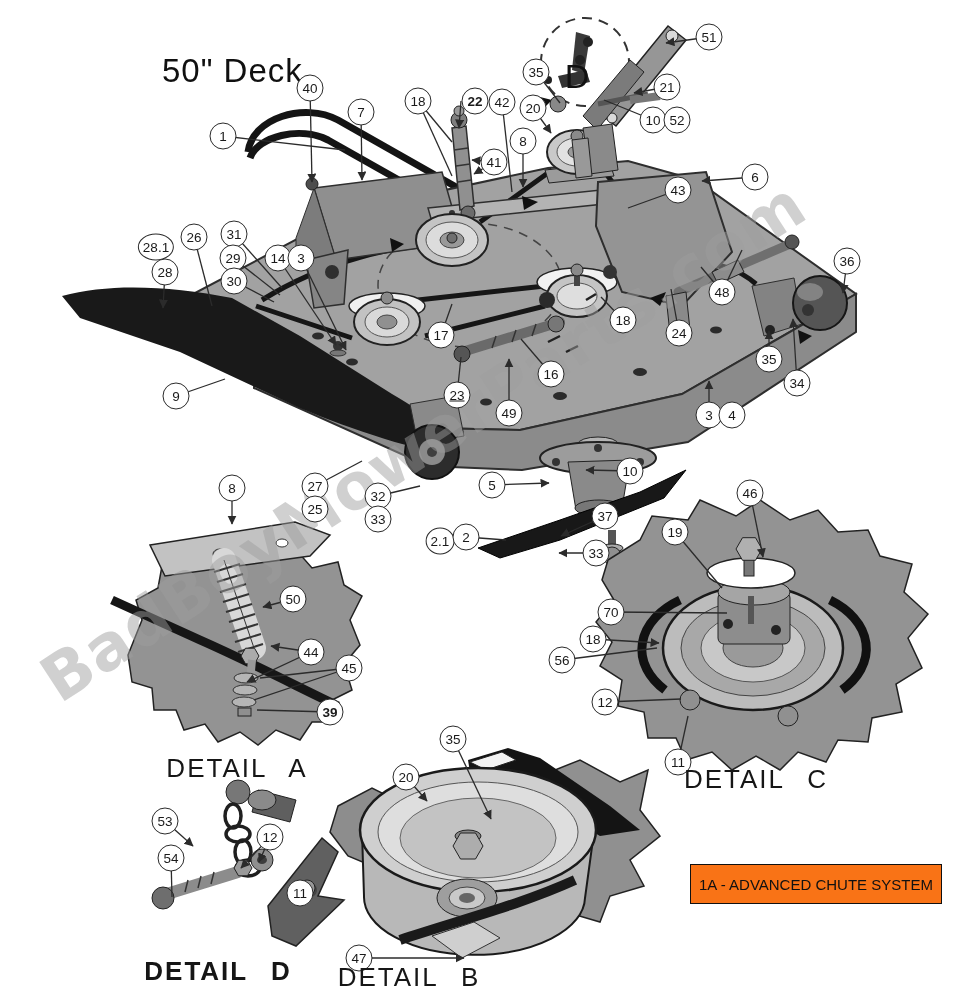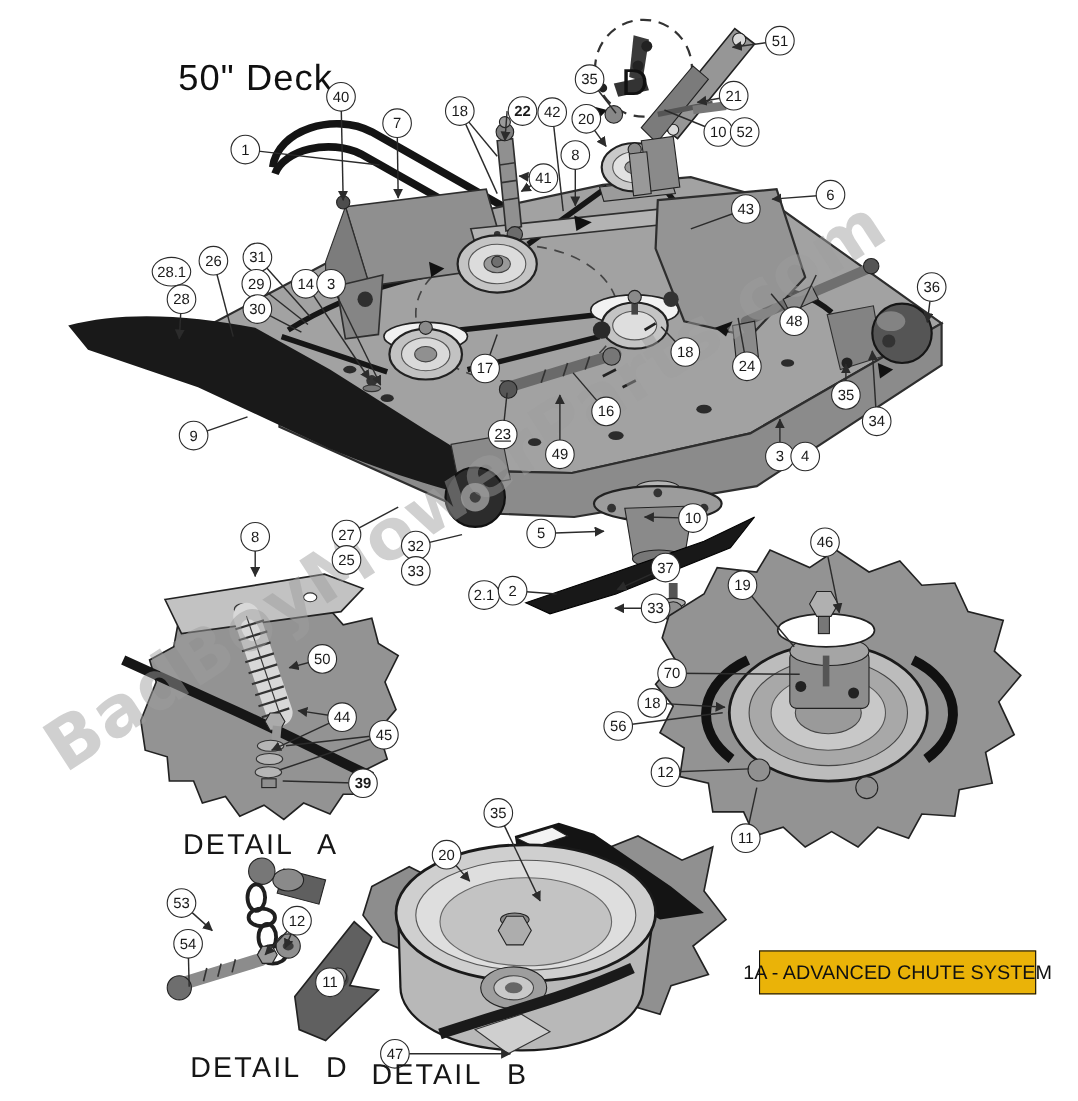--- a/index.html
+++ b/index.html
@@ -19,22 +19,22 @@
            background:#fff;display:flex;align-items:center;justify-content:center;
            font-size:13.5px;color:#1a1a1a;font-family:"Liberation Sans",sans-serif;}
   .detail-label{position:absolute;transform:translate(-50%,-50%);font-size:26px;
            color:#161616;letter-spacing:2px;word-spacing:14px;white-space:nowrap;
            font-family:"Liberation Sans",sans-serif;}
   .letter{position:absolute;transform:translate(-50%,-50%);font-size:34px;color:#111;
            font-family:"Liberation Sans",sans-serif;}
   #page-title{position:absolute;left:162px;top:52px;font-size:33px;color:#101010;
            letter-spacing:1px;z-index:6;}
   #note-box{position:absolute;left:690px;top:864px;width:250px;height:38px;border:1.5px solid #111;
-           background:#eab308;display:flex;align-items:center;justify-content:center;
-           font-size:18px;color:#111;z-index:10;white-space:nowrap;}
+           background:#f97316;display:flex;align-items:center;justify-content:center;
+           font-size:15px;color:#111;z-index:10;white-space:nowrap;}
 </style>
 </head>
 <body>
 
 <div id="canvas">
 
   <svg id="illustration" width="980" height="1001" viewBox="0 0 980 1001">
 
     <g>
 
@@ -388,18 +388,19 @@
       <div class="callout" style="left: 678px; top: 762px;">11</div>
       <div class="callout" style="left: 165px; top: 821px;">53</div>
       <div class="callout" style="left: 171px; top: 858px;">54</div>
       <div class="callout" style="left: 270px; top: 837px;">12</div>
       <div class="callout" style="left: 300px; top: 893px;">11</div>
       <div class="callout" style="left: 453px; top: 739px;">35</div>
       <div class="callout" style="left: 406px; top: 777px;">20</div>
       <div class="callout" style="left: 359px; top: 958px;">47</div>
       <div class="detail-label" style="left: 237px; top: 768px;">DETAIL A</div>
       <div class="detail-label" style="left: 409px; top: 977px;">DETAIL B</div>
-      <div class="detail-label" style="left: 245px; top: 971px;">DETAIL D</div>
+      <div class="detail-label" style="left: 756px; top: 779px;">DETAIL C</div>
+      <div class="detail-label" style="left: 218px; top: 971px; font-weight: bold;">DETAIL D</div>
       <div class="letter" style="left: 577px; top: 76px;">D</div>
     </div>
 
   <div id="note-box">1A - ADVANCED CHUTE SYSTEM</div>
 </div>
 
 </body></html>

